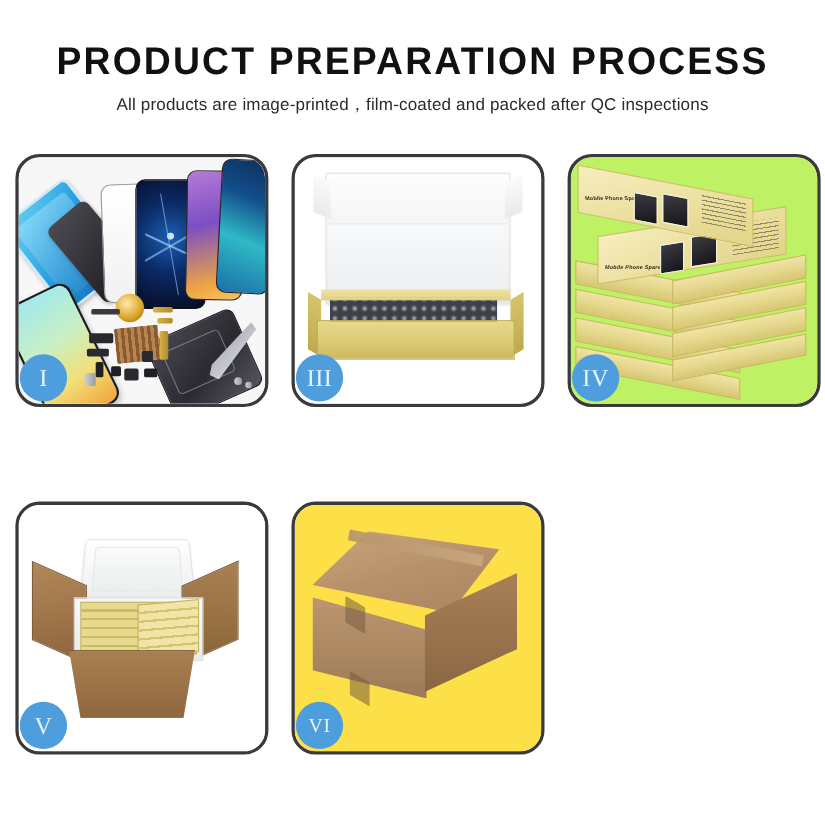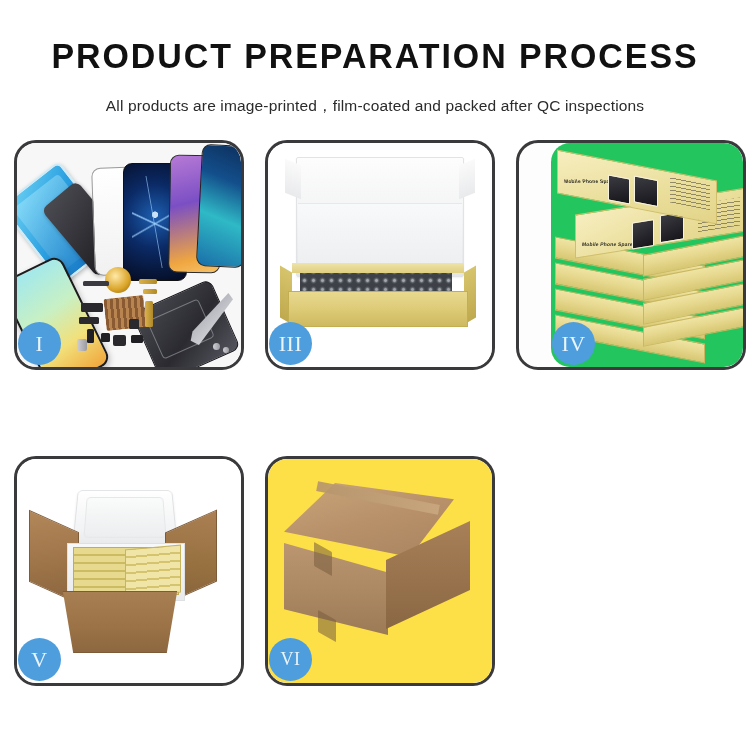--- a/index.html
+++ b/index.html
@@ -17,21 +17,21 @@
   .title {
     font-size:35px;
     font-weight:700;
     letter-spacing:2.0px;
     line-height:1.0;
     color:#111111;
     transform:scaleX(0.97);
     white-space:nowrap;
   }
   .subtitle {
-    margin-top:23px;
+    margin-top:12px;
     font-size:15.5px;
     font-weight:400;
     letter-spacing:0.15px;
     color:#2b2b2b;
     white-space:nowrap;
   }
 
   
   .grid {
     position:absolute;
@@ -236,21 +236,21 @@
     position:absolute; left:196px; top:126px; width:12px; height:52px;
     background:linear-gradient(180deg,#d6c46c,#bfa94e);
     transform:skewY(-30deg);
   }
   .box3-rim {
     position:absolute; left:24px; top:120px; width:172px; height:10px;
     background:linear-gradient(180deg,#efe3a8,#e0cf80);
   }
 
   
-  .p4 { background:#22c55e;margin-left:32px; }
+  .p4 { background:#bef264; }
   .stack { position:absolute; left:0; top:0; width:230px; height:230px; }
   .sbox {
     position:absolute;
     background:linear-gradient(180deg,#f0e4a4 0%,#e6d88e 45%,#d7c773 100%);
     border:1px solid #c9b861;
   }
   .sbox-top {
     position:absolute;
     background:linear-gradient(160deg,#f7eec0 0%,#ebdf9d 55%,#e2d488 100%);
     border:1px solid #cfbf6c;

